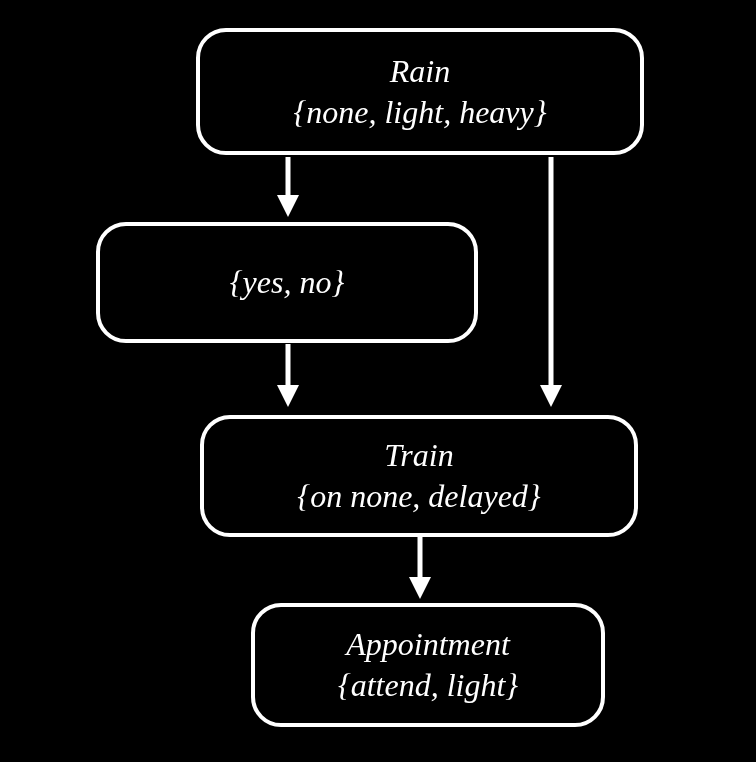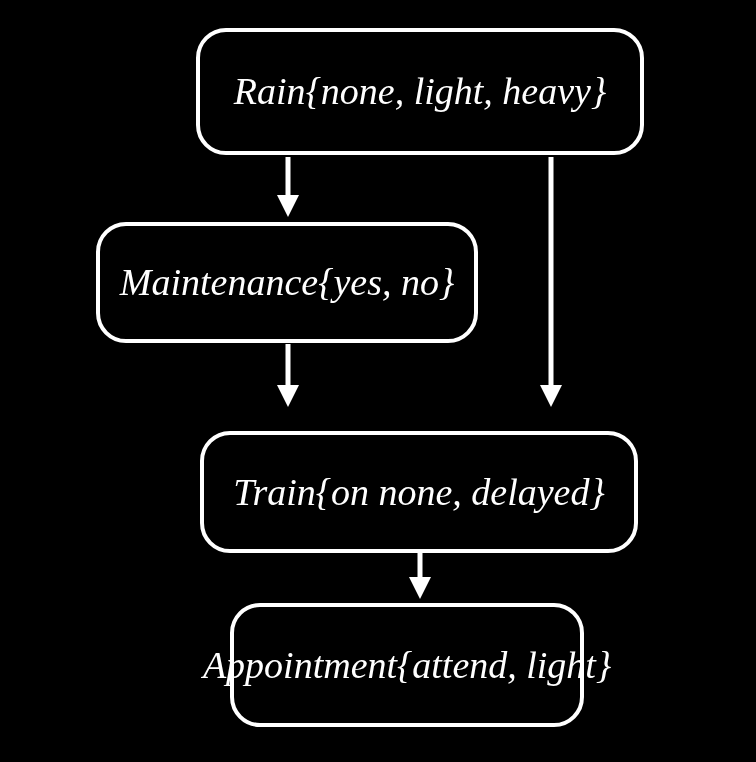--- a/index.html
+++ b/index.html
@@ -32,26 +32,26 @@
     stroke: none;
   }
   .node {
     position: absolute;
     box-sizing: border-box;
     background: var(--fill, #000000);
     border: 4px solid var(--border, #ffffff);
     border-radius: 30px;
     color: var(--text, #ffffff);
     display: flex;
-    flex-direction: row;
+    flex-direction: column;
     align-items: center;
     justify-content: center;
     text-align: center;
     font-style: italic;
-    font-size: 38px;
+    font-size: 32px;
     line-height: 1.28;
     white-space: nowrap;
   }
   .node-title, .node-values {
     display: block;
   }
 </style>
 </head>
 <body>
 
@@ -75,27 +75,26 @@
       <polygon points="409,577 431,577 420,599"></polygon>
     </g>
   </svg>
 
   <div class="node" style="left:196px; top:28px; width:448px; height:127px;">
     <span class="node-title">Rain</span>
     <span class="node-values">{none, light, heavy}</span>
   </div>
 
   <div class="node" style="left:96px; top:222px; width:382px; height:121px;">
-    <span class="node-title">Maintenance</span>
     <span class="node-values">{yes, no}</span>
   </div>
 
-  <div class="node" style="left:200px; top:431px; width:438px; height:122px;">
+  <div class="node" style="left:200px; top:415px; width:438px; height:122px;">
     <span class="node-title">Train</span>
     <span class="node-values">{on none, delayed}</span>
   </div>
 
-  <div class="node" style="left:230px; top:603px; width:354px; height:124px;text-align:center;">
+  <div class="node" style="left:251px; top:603px; width:354px; height:124px;text-align:center;">
     <span class="node-title">Appointment</span>
     <span class="node-values">{attend, light}</span>
   </div>
 
 </div>
 
 </body></html>

